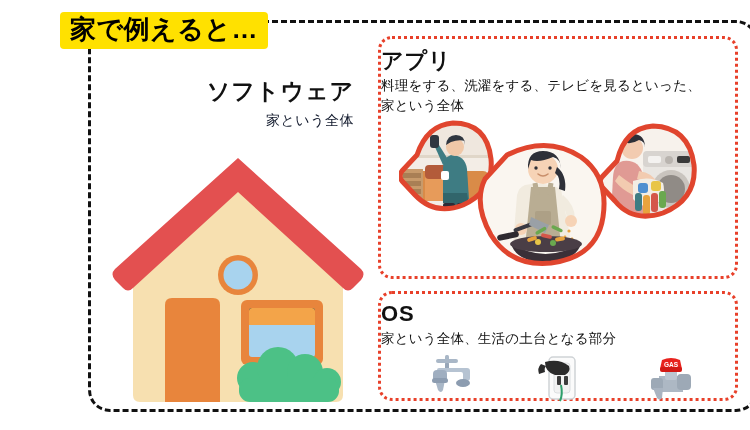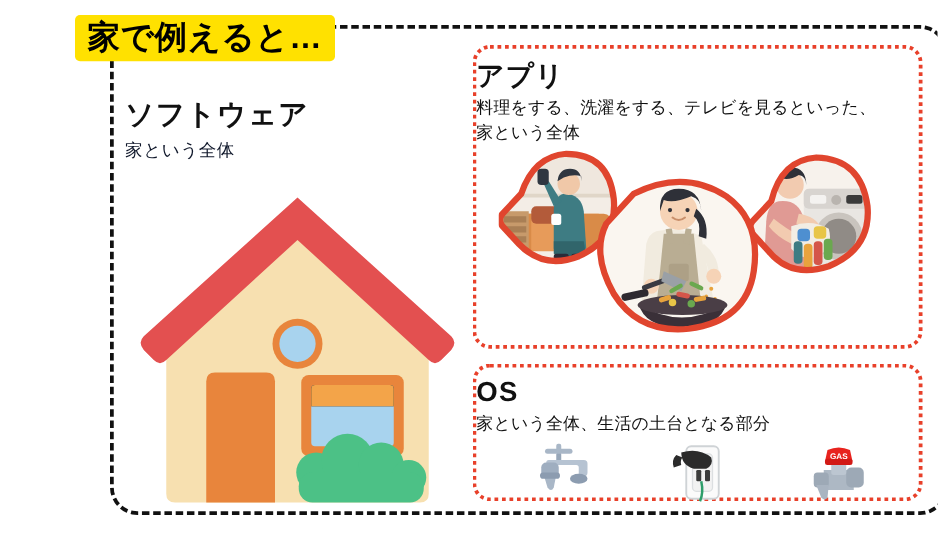--- a/index.html
+++ b/index.html
@@ -36,23 +36,23 @@
     line-height:1.12;
     letter-spacing:0.5px;
     white-space:nowrap;
     color:#000000;
     z-index:30;
   }
 
   
   .software-col{
     position:absolute;
-    left:52px;top:78px;
+    left:36px;top:78px;
     width:270px;
-    text-align:left;
+    text-align:right;
   }
   .sw-title{
     font-size:23px;font-weight:bold;letter-spacing:1px;
     color:#111;line-height:1.2;
   }
   .sw-sub{
     font-size:14px;margin-top:6px;color:#0f172a;letter-spacing:0.5px;
   }
   .house-wrap{
     position:absolute;

